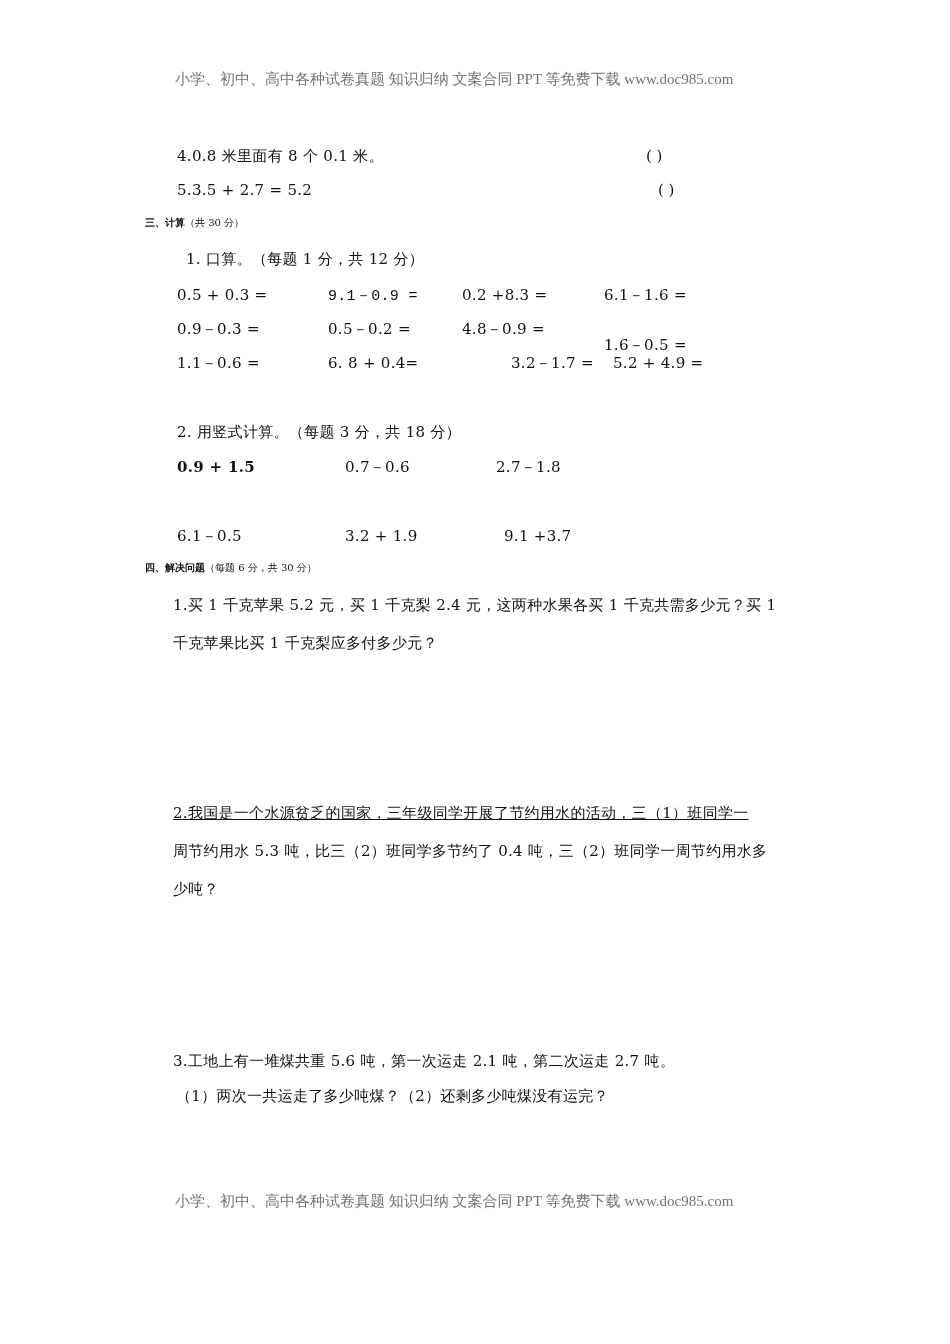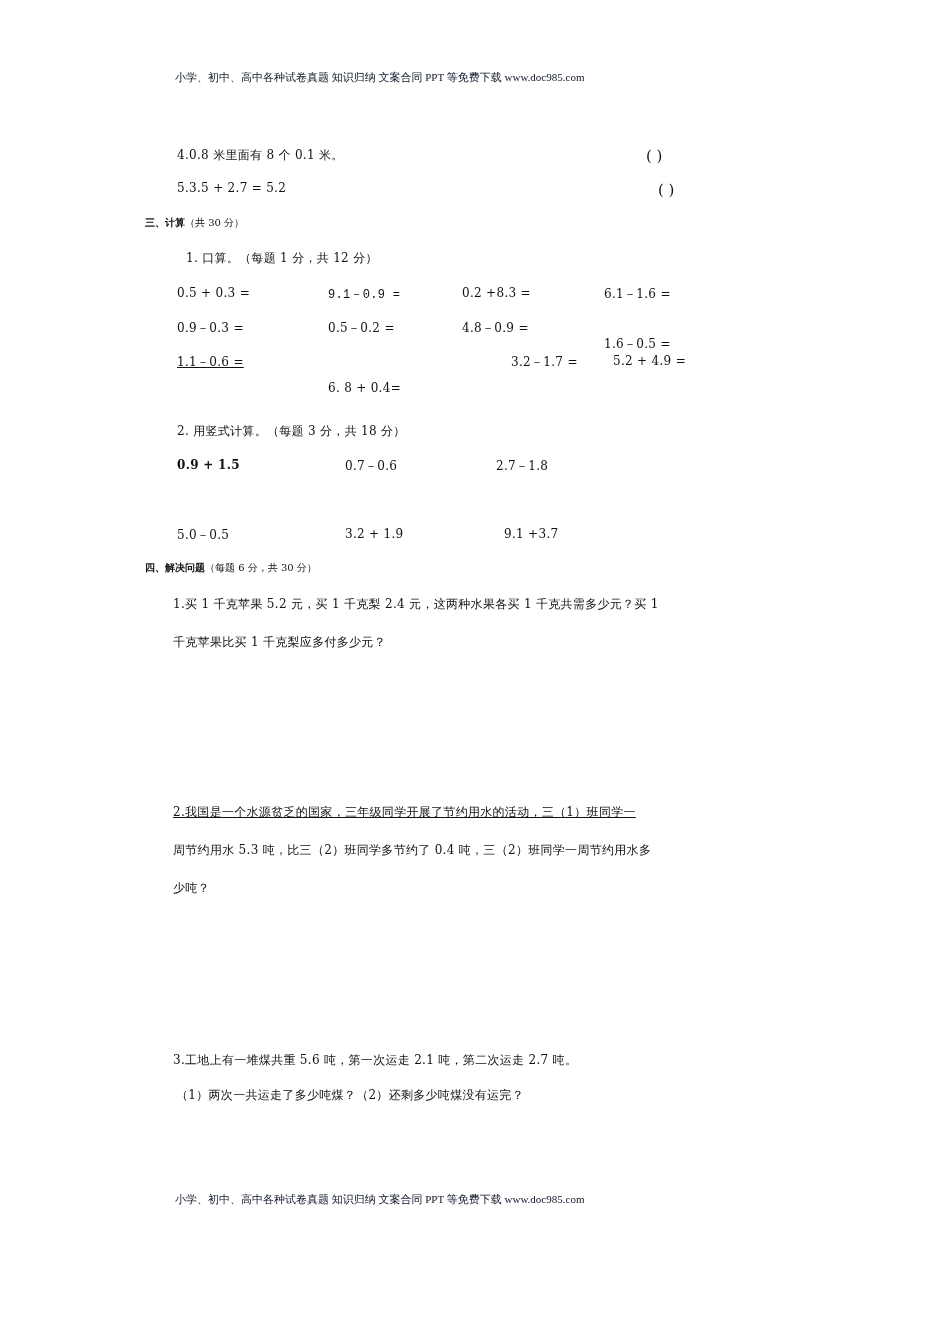--- a/index.html
+++ b/index.html
@@ -2,22 +2,22 @@
 <html><head>
 <meta charset="utf-8">
 <style>
   html, body { margin: 0; padding: 0; background: #ffffff; }
   body {
     width: 950px; height: 1344px; position: relative; overflow: hidden;
     font-family: "DejaVu Serif", "Liberation Serif", serif;
     color: #111;
   }
   .abs { position: absolute; white-space: nowrap; }
-  .hdr { font-size: 11px; color: #0f172a; font-family: "Liberation Serif", "DejaVu Serif", serif; }
-  .txt { font-size: 12px; letter-spacing: 0.3px; }
+  .hdr { font-size: 15px; color: #737373; font-family: "Liberation Serif", "DejaVu Serif", serif; }
+  .txt { font-size: 15px; letter-spacing: 0.3px; }
   .sec { font-size: 10px; }
   .sec b { font-weight: bold; font-family: "DejaVu Sans", sans-serif; }
   .paren { font-size: 15px; }
 </style>
 </head>
 <body>
 
 <div class="abs hdr" style="left:175px; top:70px;">小学、初中、高中各种试卷真题 知识归纳 文案合同 PPT 等免费下载   www.doc985.com</div>
 
 <div class="abs txt" style="left:177px; top:147px;">4.0.8 米里面有 8 个 0.1 米。</div>
@@ -33,30 +33,30 @@
 <div class="abs txt" style="left:177px; top:286px;">0.5 + 0.3 =</div>
 <div class="abs txt" style="left:328px; top:286px;font-family:Liberation Mono, monospace;">9.1－0.9 =</div>
 <div class="abs txt" style="left:462px; top:286px;">0.2 +8.3 =</div>
 <div class="abs txt" style="left:604px; top:286px;">6.1－1.6 =</div>
 
 <div class="abs txt" style="left:177px; top:320px;">0.9－0.3 =</div>
 <div class="abs txt" style="left:328px; top:320px;">0.5－0.2 =</div>
 <div class="abs txt" style="left:462px; top:320px;">4.8－0.9 =</div>
 <div class="abs txt" style="left:604px; top:320px;margin-top:16px;">1.6－0.5 =</div>
 
-<div class="abs txt" style="left:177px; top:354px;text-decoration:underline;">1.1－0.6 =</div>
-<div class="abs txt" style="left:328px; top:354px;margin-top:27px;">6.  8 + 0.4=</div>
+<div class="abs txt" style="left:177px; top:354px;">1.1－0.6 =</div>
+<div class="abs txt" style="left:328px; top:354px;">6.  8 + 0.4=</div>
 <div class="abs txt" style="left:471px; top:354px;margin-left:40px;">3.2－1.7 =</div>
 <div class="abs txt" style="left:613px; top:354px;">5.2 + 4.9 =</div>
 
 <div class="abs txt" style="left:177px; top:423px;">2. 用竖式计算。（每题 3 分，共 18 分）</div>
 <div class="abs txt" style="left:177px; top:458px;font-weight:bold;">0.9 + 1.5</div>
 <div class="abs txt" style="left:345px; top:458px;">0.7－0.6</div>
 <div class="abs txt" style="left:496px; top:458px;">2.7－1.8</div>
-<div class="abs txt" style="left:177px; top:527px;">5.0－0.5</div>
+<div class="abs txt" style="left:177px; top:527px;">6.1－0.5</div>
 <div class="abs txt" style="left:345px; top:527px;">3.2 + 1.9</div>
 <div class="abs txt" style="left:504px; top:527px;">9.1 +3.7</div>
 
 <div class="abs sec" style="left:145px; top:561px;">
   <b>四、解决问题</b><span>（每题 6 分，共 30 分）</span>
 </div>
 
 <div class="abs txt" style="left:173px; top:596px;">1.买 1 千克苹果 5.2 元，买 1 千克梨 2.4 元，这两种水果各买 1 千克共需多少元？买 1</div>
 <div class="abs txt" style="left:173px; top:634px;">千克苹果比买 1 千克梨应多付多少元？</div>
 

